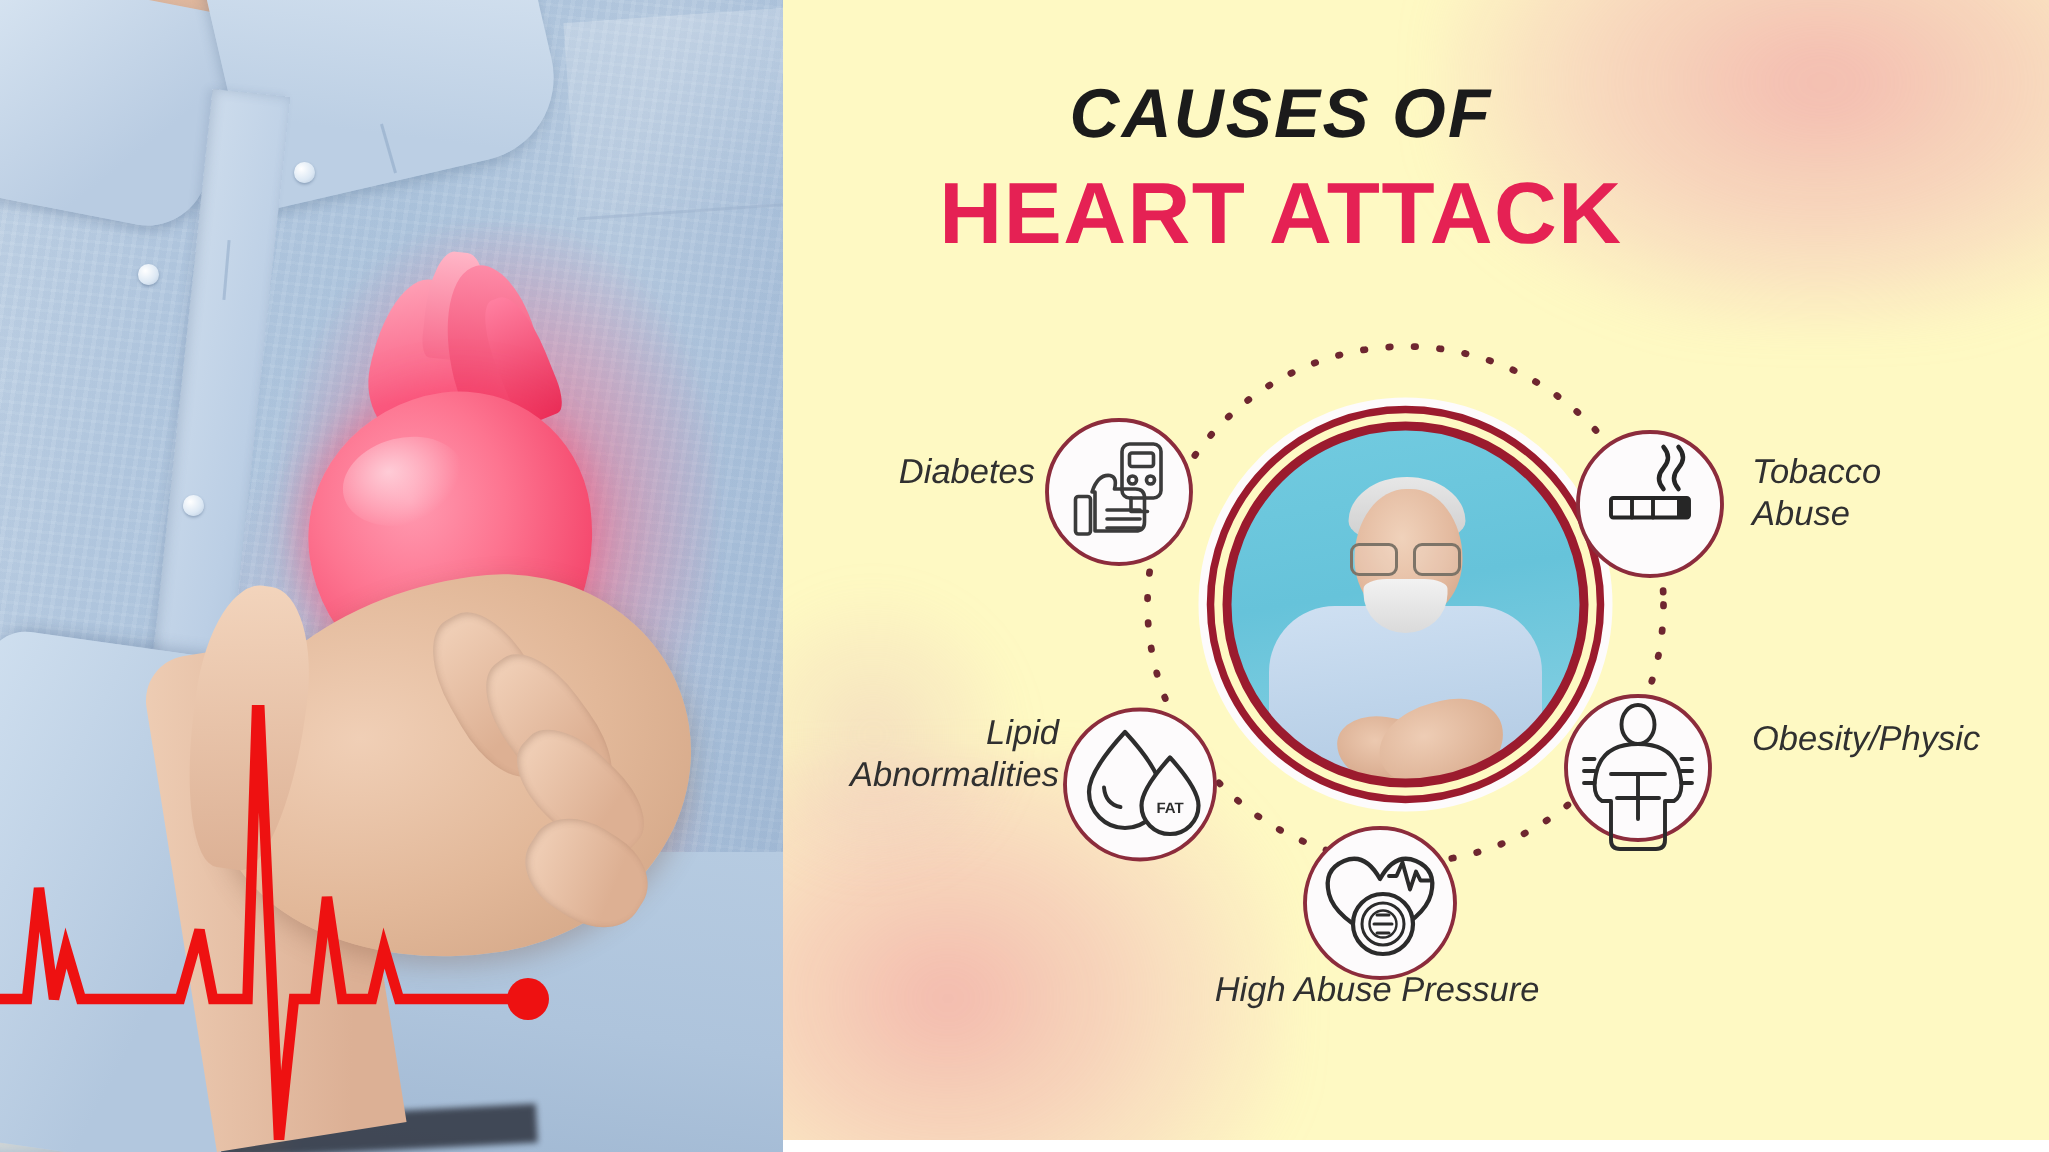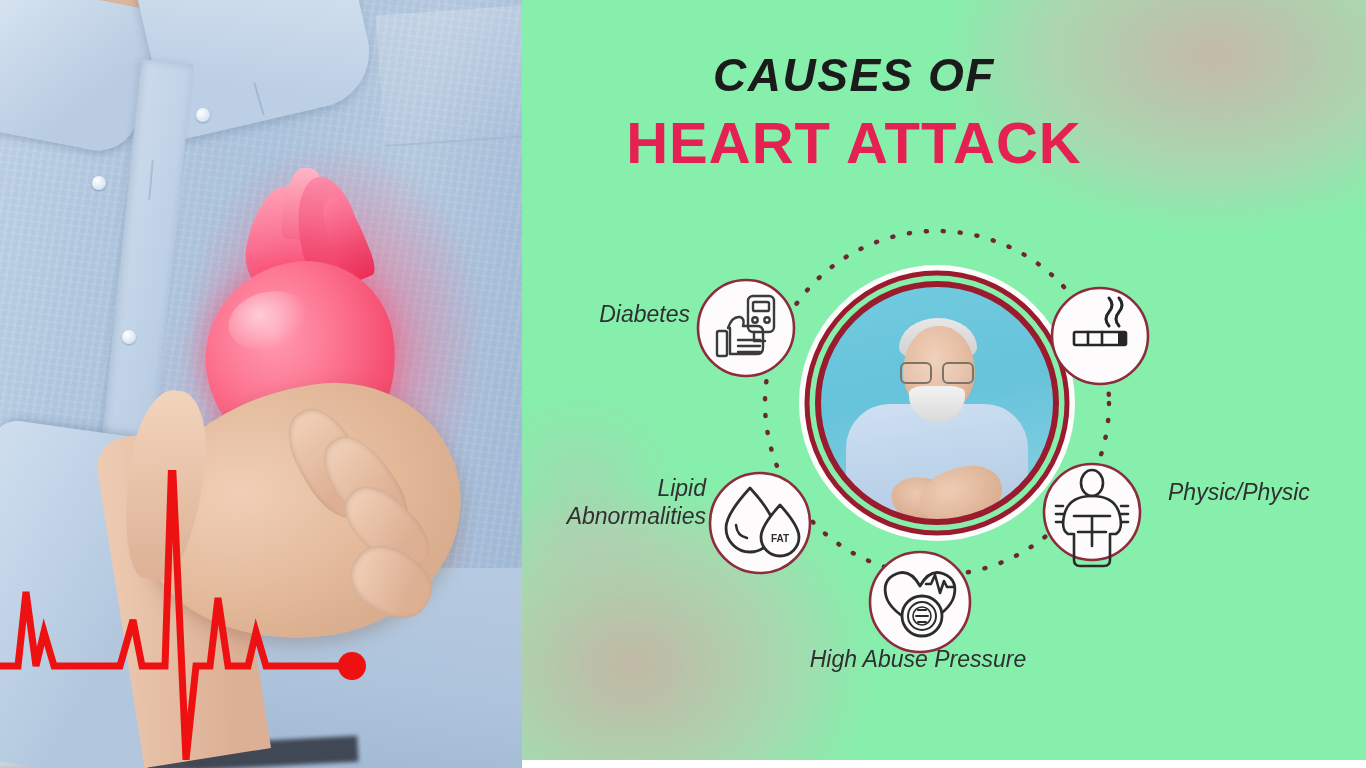--- a/index.html
+++ b/index.html
@@ -76,21 +76,21 @@
     box-shadow:4px -3px 9px rgba(60,85,120,.25);}
   .lower-body{position:absolute;left:0;bottom:0;width:522px;height:200px;
     background:linear-gradient(8deg,#9db5d0 0%,#aec4dc 50%,#b6cbe1 100%);}
   .table-blur{position:absolute;left:-10px;bottom:0;width:200px;height:130px;border-radius:30px 60px 0 0;
     background:linear-gradient(160deg,#f2f3ee,#dadbd3);filter:blur(5px);opacity:.95;}
   .belt{position:absolute;left:118px;bottom:0;width:240px;height:26px;background:#2f3440;filter:blur(2px);opacity:.85;transform:rotate(-3deg);}
   
   #ecg{position:absolute;left:0;top:470px;width:420px;height:290px;}
 
   
-  #right-panel{position:absolute;left:522px;top:0;width:844px;height:768px;overflow:hidden;background:#86efac;}
+  #right-panel{position:absolute;left:522px;top:0;width:844px;height:768px;overflow:hidden;background:#fef9c3;}
   .bg-blob-tr{position:absolute;right:-60px;top:-110px;width:470px;height:330px;
     background:radial-gradient(ellipse at 55% 50%,rgba(236,150,165,.62) 0%,rgba(240,170,185,.34) 48%,rgba(250,225,230,0) 76%);
     filter:blur(14px);}
   .bg-blob-bl{position:absolute;left:-120px;bottom:-90px;width:460px;height:350px;
     background:radial-gradient(ellipse at 50% 45%,rgba(235,145,160,.60) 0%,rgba(240,170,185,.33) 46%,rgba(250,228,232,0) 76%);
     filter:blur(14px);}
   .bg-blob-ml{position:absolute;left:-40px;top:390px;width:200px;height:200px;
     background:radial-gradient(ellipse at 50% 50%,rgba(225,170,185,.30),rgba(250,230,235,0) 72%);filter:blur(12px);}
   .bottom-strip{position:absolute;left:0;bottom:0;width:844px;height:8px;background:#ffffff;}
 
@@ -265,26 +265,30 @@
           <circle cx="400" cy="616" r="14" fill="none" stroke="#2b2b2b" stroke-width="2"></circle>
           <circle cx="400" cy="616" r="9" fill="none" stroke="#2b2b2b" stroke-width="1.6"></circle>
           <path d="M 396 610 L 404 610 M 394 616 L 406 616 M 396 622 L 404 622" fill="none" stroke="#2b2b2b" stroke-width="2" stroke-linecap="round"></path>
         </g>
       </g>
     </svg>
 
     <div class="node-label" id="label-diabetes">
       <div>Diabetes</div>
     </div>
+    <div class="node-label" id="label-tobacco">
+      <div>Tobacco</div>
+      <div>Abuse</div>
+    </div>
     <div class="node-label" id="label-lipid">
       <div>Lipid</div>
       <div>Abnormalities</div>
     </div>
     <div class="node-label" id="label-obesity">
-      <div>Physic/Physic</div>
+      <div>Obesity/Physic</div>
     </div>
     <div class="node-label" id="label-hbp">
       <div>High Abuse Pressure</div>
     </div>
 
     <div class="bottom-strip"></div>
   </div>
 </div>
 
 </body></html>

